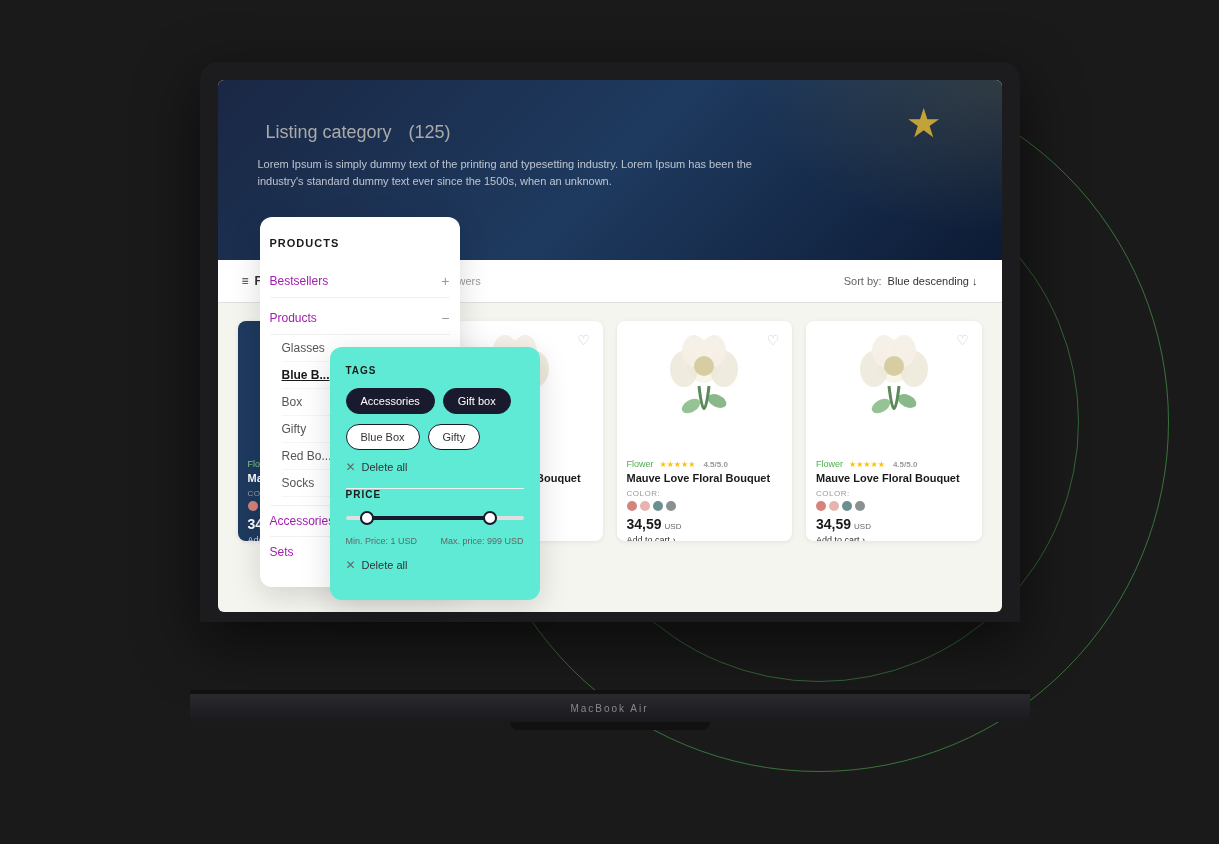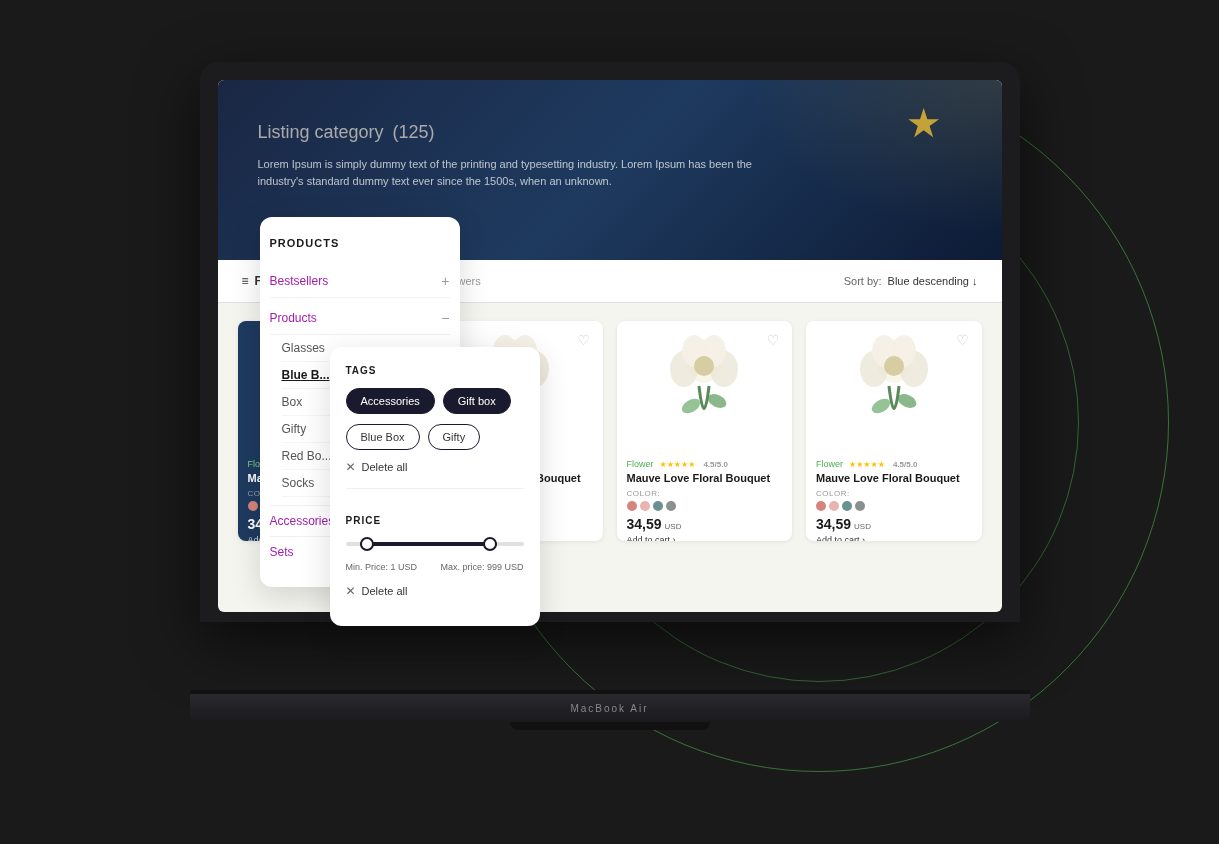--- a/index.html
+++ b/index.html
@@ -96,20 +96,21 @@
     .hero h1 {
       color: #fff;
       font-size: 32px;
       font-weight: 700;
       line-height: 1.2;
     }
     .hero h1 span {
       color: #aaa;
       font-size: 18px;
       font-weight: 400;
+      margin-left: 8px;
     }
     .hero p {
       color: rgba(255,255,255,0.7);
       font-size: 11px;
       margin-top: 10px;
       max-width: 520px;
       line-height: 1.5;
     }
 
     
@@ -380,21 +381,21 @@
       border-bottom: none;
       border-top: 1px solid #f0f0f0;
     }
 
     
     .tags-panel {
       position: absolute;
       left: 170px;
       top: 285px;
       width: 210px;
-      background: #ffffff;
+      background: #5eead4;
       border-radius: 12px;
       padding: 18px 16px;
       box-shadow: 0 8px 30px rgba(0,0,0,0.15);
       z-index: 25;
     }
 
     .tags-panel h3 {
       font-size: 10px;
       font-weight: 700;
       letter-spacing: 1px;
@@ -442,21 +443,21 @@
     }
 
     .delete-x {
       font-size: 12px;
       color: #666;
     }
 
     .price-section {
       margin-top: 14px;
       border-top: 1px solid #f0f0f0;
-      padding-top: 26px;
+      padding-top: 0;
     }
 
     .price-section h3 {
       font-size: 10px;
       font-weight: 700;
       letter-spacing: 1px;
       text-transform: uppercase;
       color: #1a1a1a;
       margin-bottom: 14px;
     }

